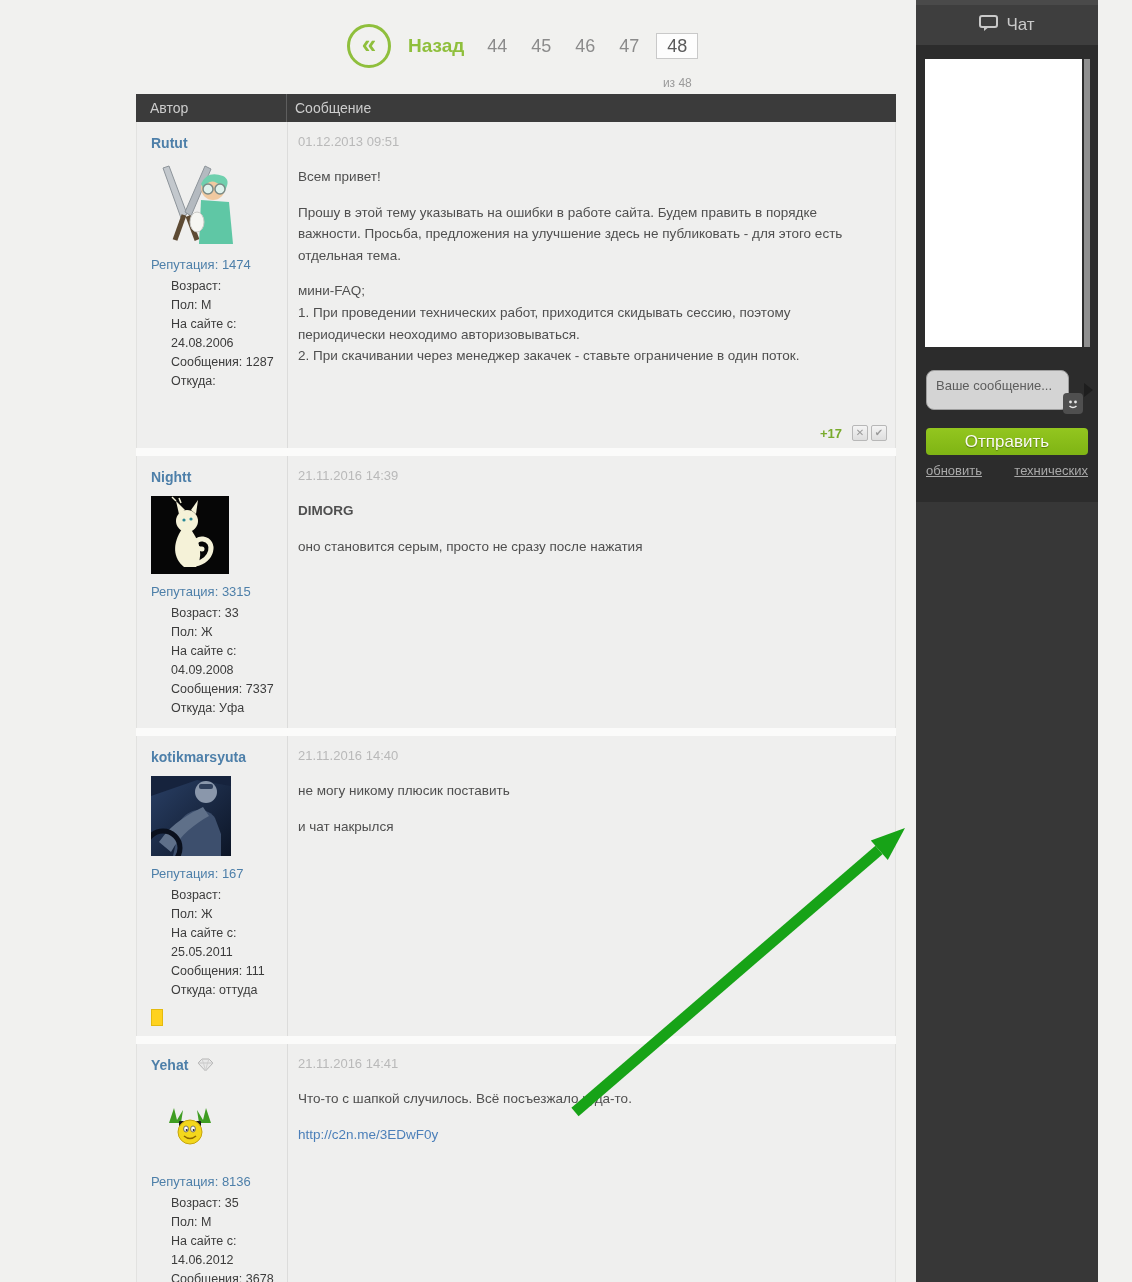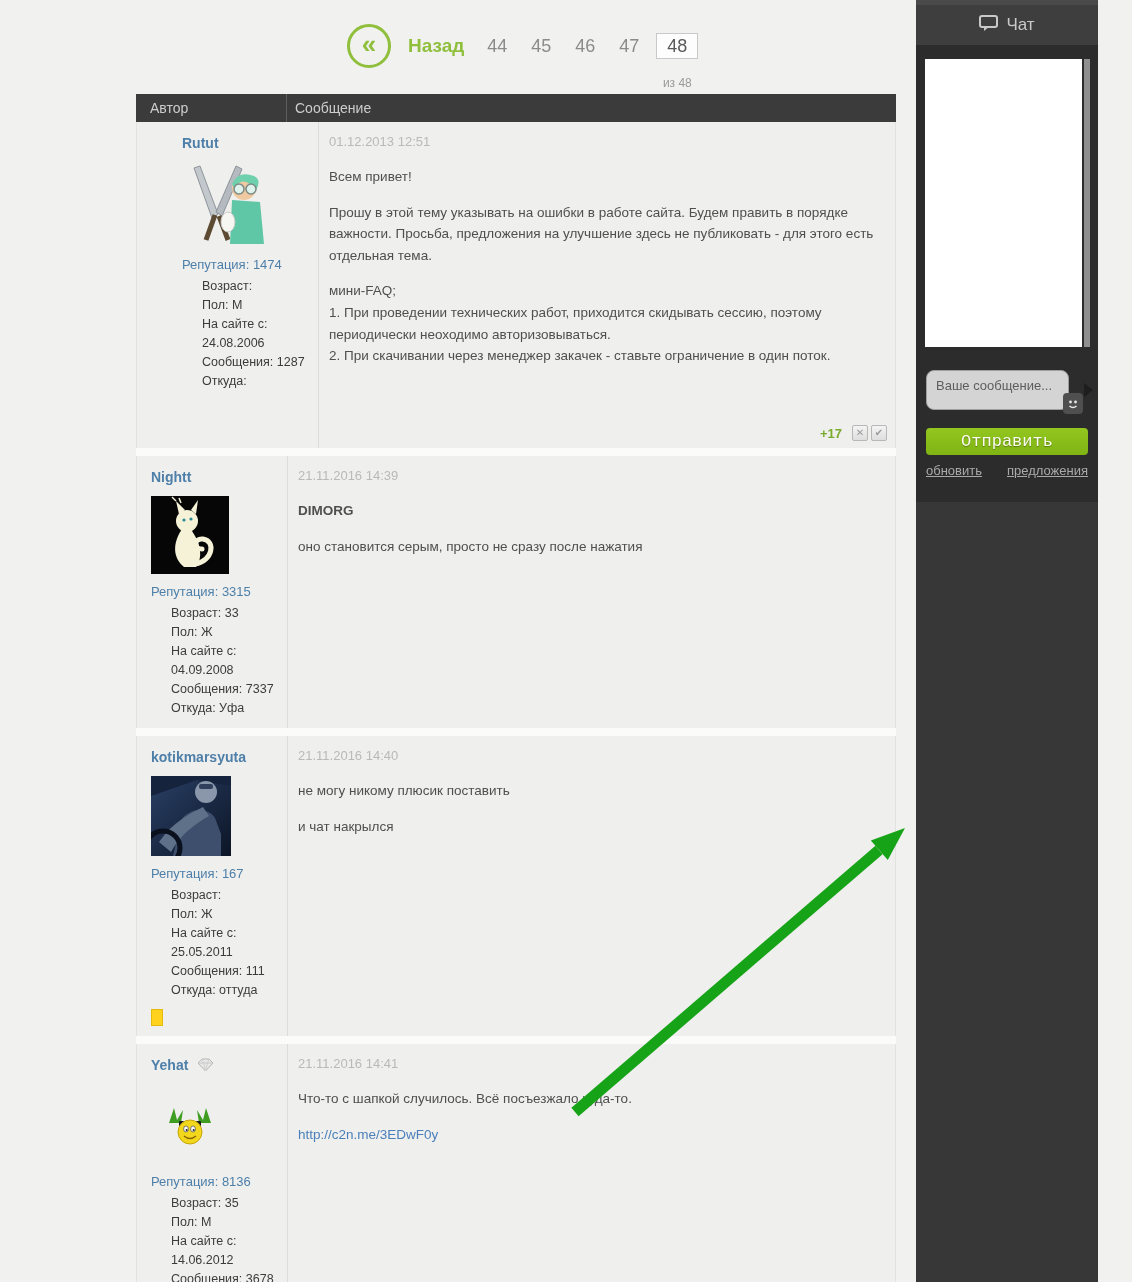--- a/index.html
+++ b/index.html
@@ -93,21 +93,21 @@
     display:flex; align-items:center; justify-content:center;
   }
   .resize-triangle {
     position:absolute; left:168px; top:338px;
     width:0; height:0; border-top:7px solid transparent; border-bottom:7px solid transparent;
     border-left:9px solid #1e1e1e; cursor:pointer;
   }
   .send-btn {
     position:absolute; left:10px; top:383px; width:162px; height:27px;
     background:linear-gradient(#93c61f,#7fb414); border:none; border-radius:4px;
-    color:#fbfbef; font-size:17px; font-family:Liberation Mono, monospace;
+    color:#fbfbef; font-size:17px; font-family:Liberation Sans, sans-serif;
     text-shadow:0 1px 1px rgba(0,0,0,.35); cursor:pointer;
   }
   .chat-links { position:absolute; left:10px; top:418px; width:162px; display:flex; justify-content:space-between; }
   .chat-links a { color:#a9a9a9; font-size:13px; text-decoration:underline; cursor:pointer; }
 </style>
 </head>
 <body>
 
 <div class="pagination">
   <div class="back-circle">
@@ -123,21 +123,21 @@
     <div class="of-total">из 48</div>
   </div>
 </div>
 
 <div class="forum-table">
   <div class="table-header">
     <div class="th-author">Автор</div>
     <div class="th-message">Сообщение</div>
   </div>
 
-  <div class="post" style="min-height:326px;padding-left:31px;">
+  <div class="post" style="min-height:326px;">
     <div class="author-cell">
       <a class="author-name">Rutut</a>
       <div class="avatar">
         <svg width="90" height="85" viewBox="0 0 90 85">
           <polygon points="12,6 18,4 36,52 30,56" fill="#c3c8cd" stroke="#8d949a" stroke-width="1"></polygon>
           <polygon points="54,4 60,7 40,54 34,50" fill="#b4bac0" stroke="#8d949a" stroke-width="1"></polygon>
           <line x1="33" y1="53" x2="24" y2="78" stroke="#5d4a33" stroke-width="5"></line>
           <line x1="37" y1="54" x2="46" y2="78" stroke="#5d4a33" stroke-width="5"></line>
           <circle cx="62" cy="26" r="12" fill="#f0c9a0"></circle>
           <path d="M50 22 Q56 8 72 14 Q80 18 74 28 L70 24 Q60 14 52 26 Z" fill="#6fd0ae"></path>
@@ -150,21 +150,21 @@
       <div class="reputation">Репутация: 1474</div>
       <div class="profile-info">
         <div>Возраст:</div>
         <div>Пол: М</div>
         <div>На сайте с: 24.08.2006</div>
         <div>Сообщения: 1287</div>
         <div>Откуда:</div>
       </div>
     </div>
     <div class="message-cell">
-      <div class="post-date">01.12.2013 12:51</div>
+      <div class="post-date">01.12.2013 09:51</div>
       <div class="post-body">
         <p>Всем привет!</p>
         <p>Прошу в этой тему указывать на ошибки в работе сайта. Будем править в порядке важности. Просьба, предложения на улучшение здесь не публиковать - для этого есть отдельная тема.</p>
         <div class="line faq-start">мини-FAQ;</div>
         <div class="line">1. При проведении технических работ, приходится скидывать сессию, поэтому периодически неоходимо авторизовываться.</div>
         <div class="line">2. При скачивании через менеджер закачек - ставьте ограничение в один поток.</div>
       </div>
       <div class="rating">
         <span class="rating-value">+17</span>
         <span class="rate-box">✕</span>
@@ -316,16 +316,16 @@
       <svg width="12" height="12" viewBox="0 0 12 12">
         <circle cx="3.5" cy="4" r="1.4" fill="#e8e8e8"></circle>
         <circle cx="8.5" cy="4" r="1.4" fill="#e8e8e8"></circle>
         <path d="M2.5 8 Q6 11 9.5 8" stroke="#e8e8e8" stroke-width="1.6" fill="none"></path>
       </svg>
     </div>
     <div class="resize-triangle"></div>
     <button class="send-btn">Отправить</button>
     <div class="chat-links">
       <a>обновить</a>
-      <a>предложения</a>
+      <a>технических</a>
     </div>
   </div>
 </div>
 
 </body></html>

